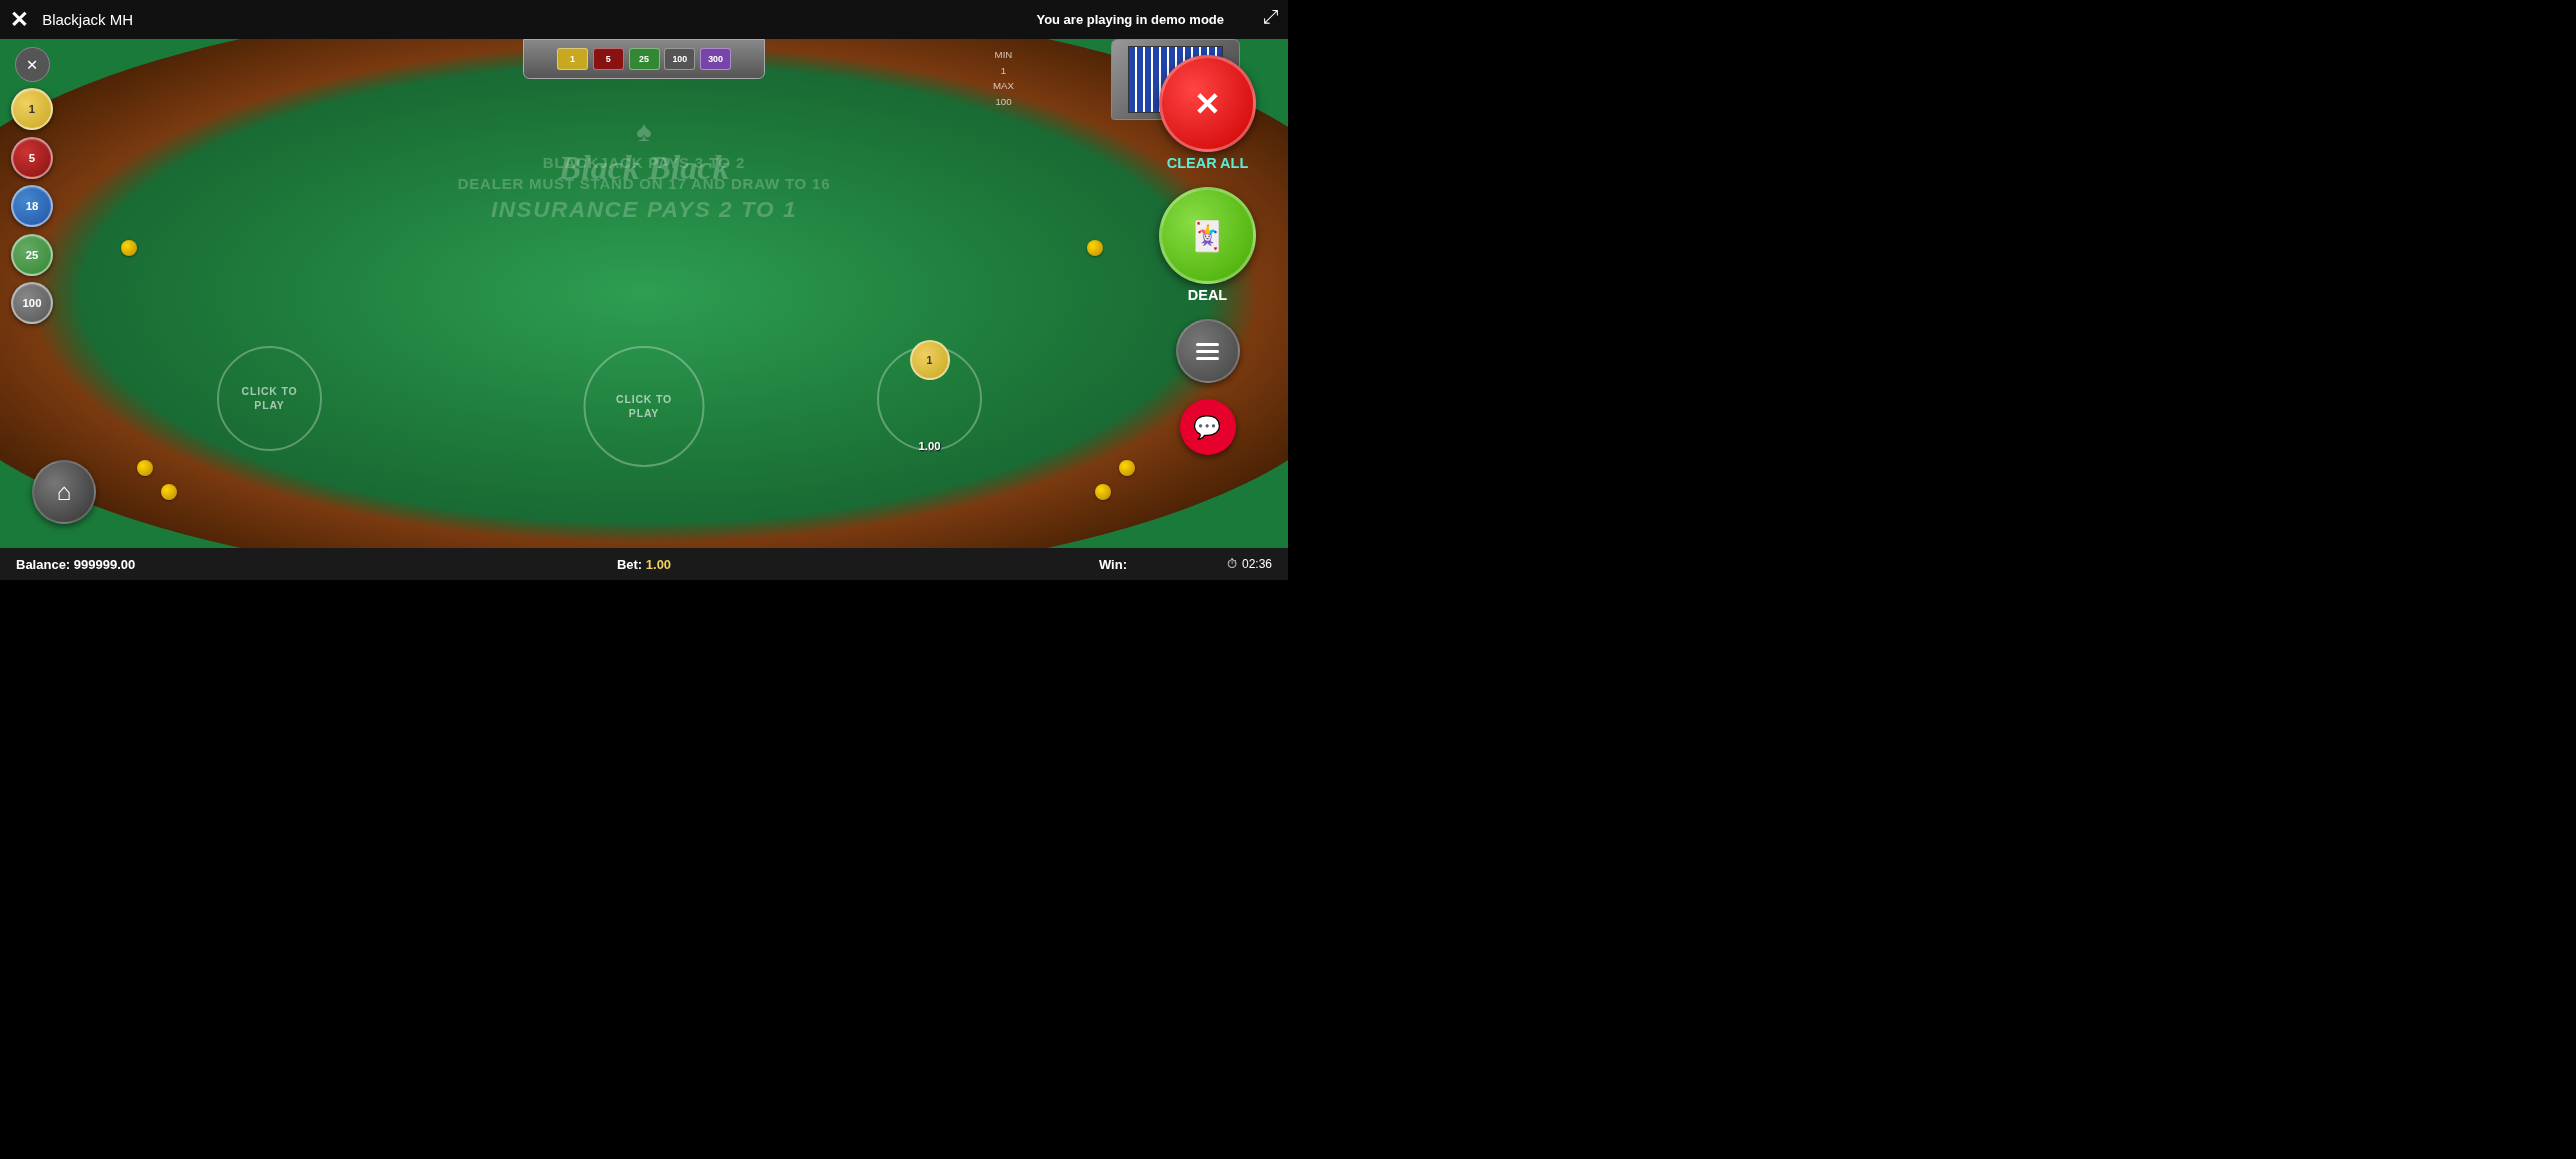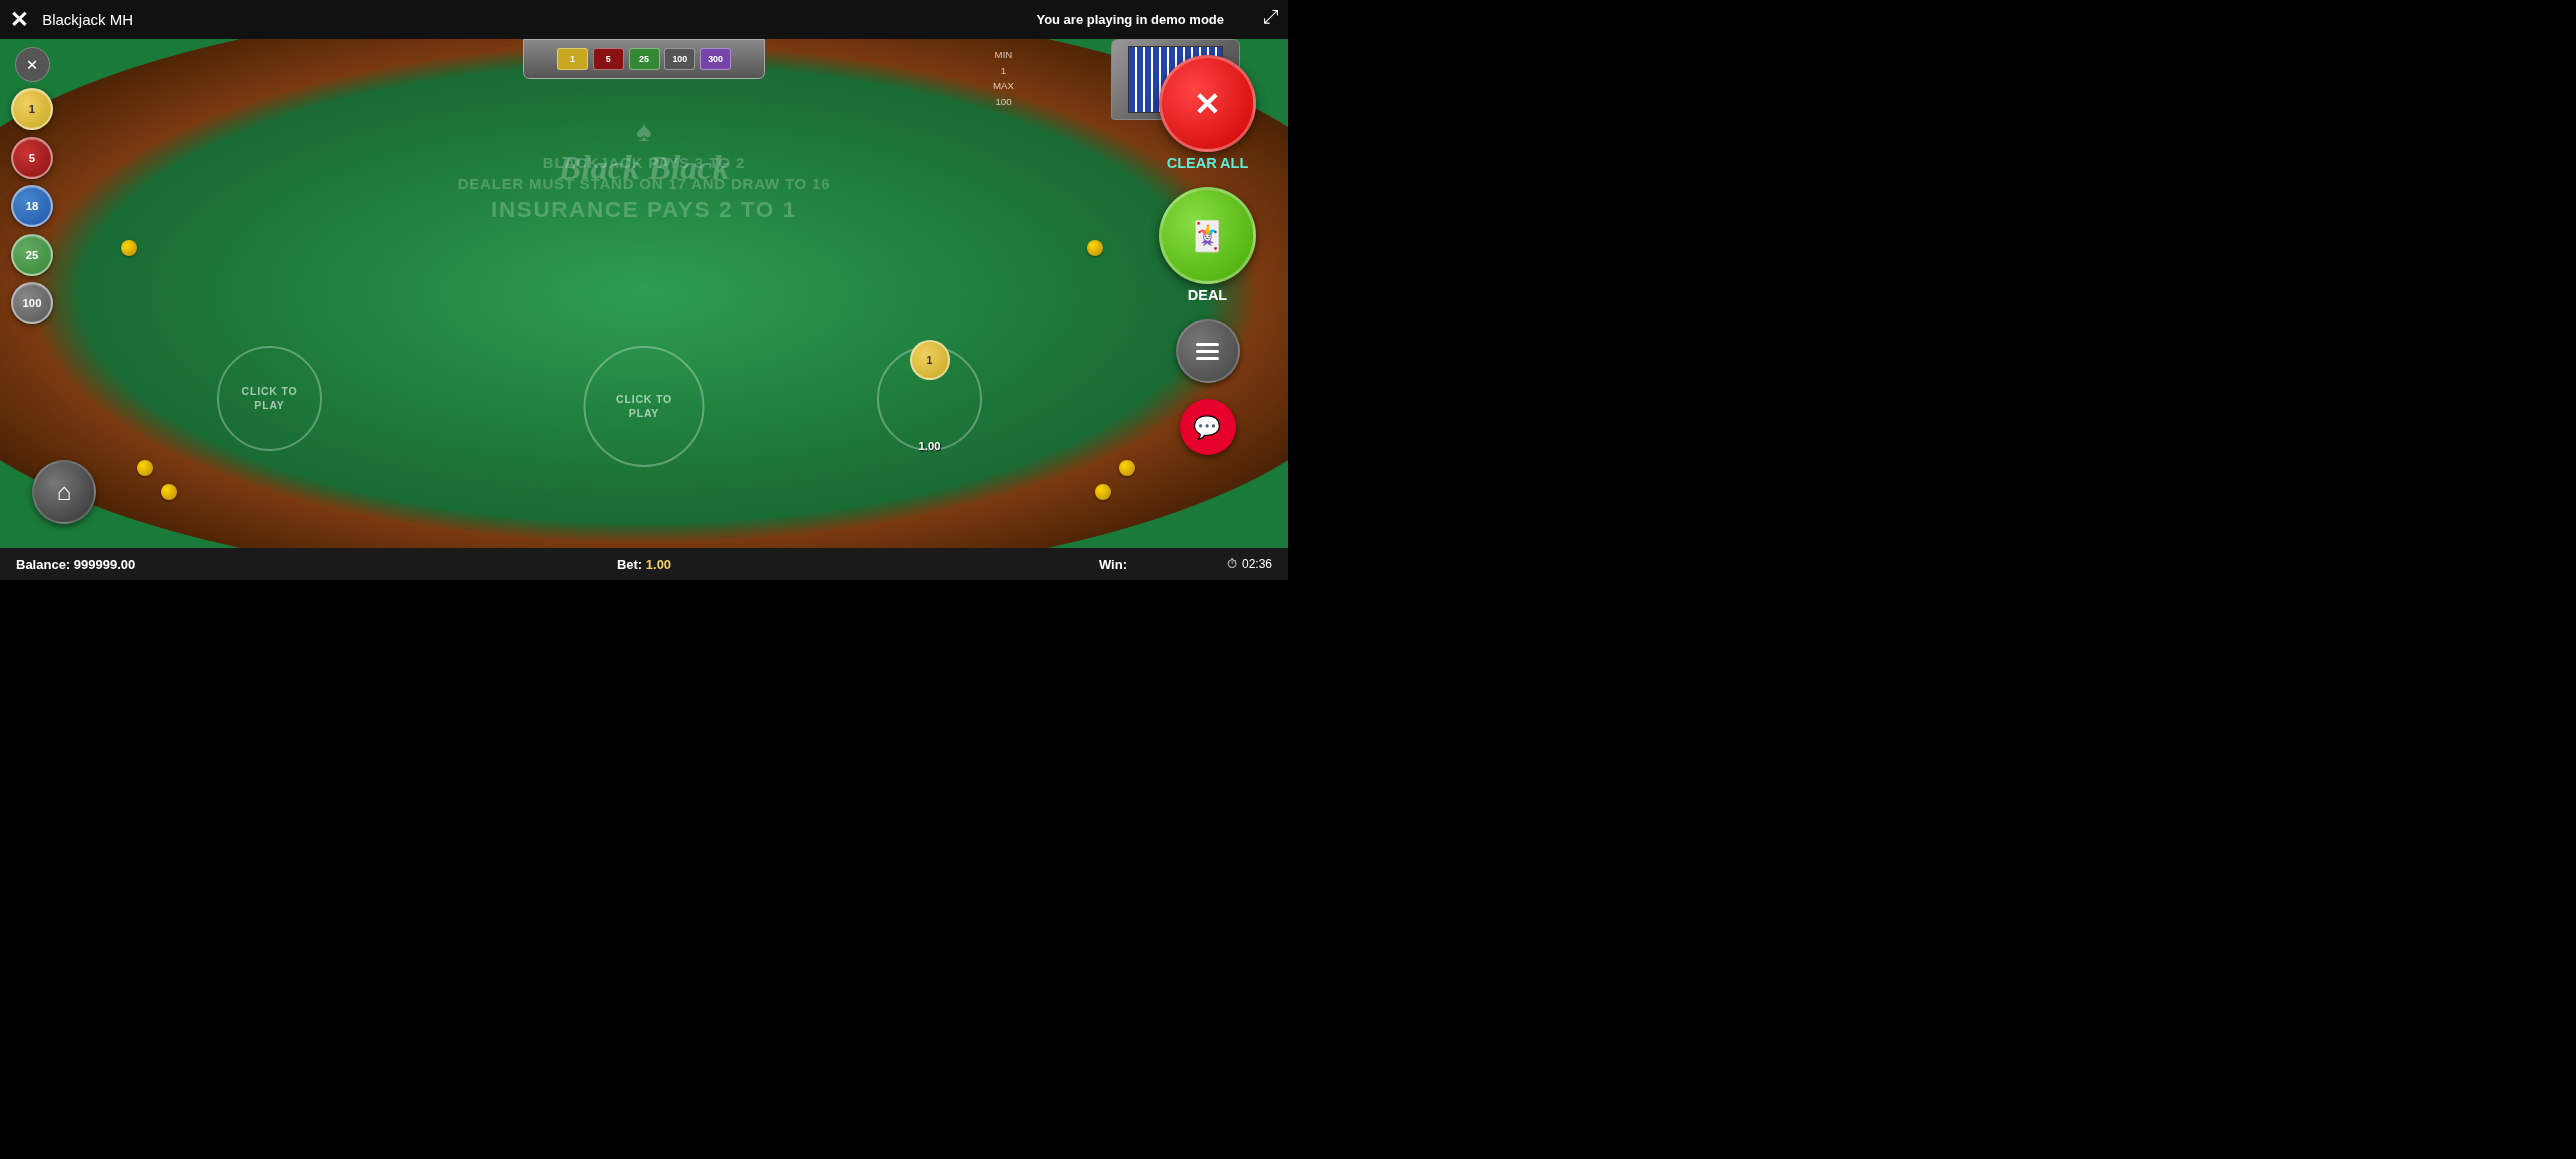--- a/index.html
+++ b/index.html
@@ -140,20 +140,21 @@
       font-weight: bold;
       letter-spacing: 0.8px;
       line-height: 1.4;
     }
     #banner-main {
       color: rgba(255,255,255,0.22);
       font-size: 22.5px;
       font-weight: 900;
       letter-spacing: 1.6px;
       margin-top: 3.2px;
+      font-style: italic;
     }
 
     
     #chip-tray {
       position: absolute;
       top: 0px;
       left: 50%;
       transform: translateX(-50%);
       width: 242px;
       height: 40px;

